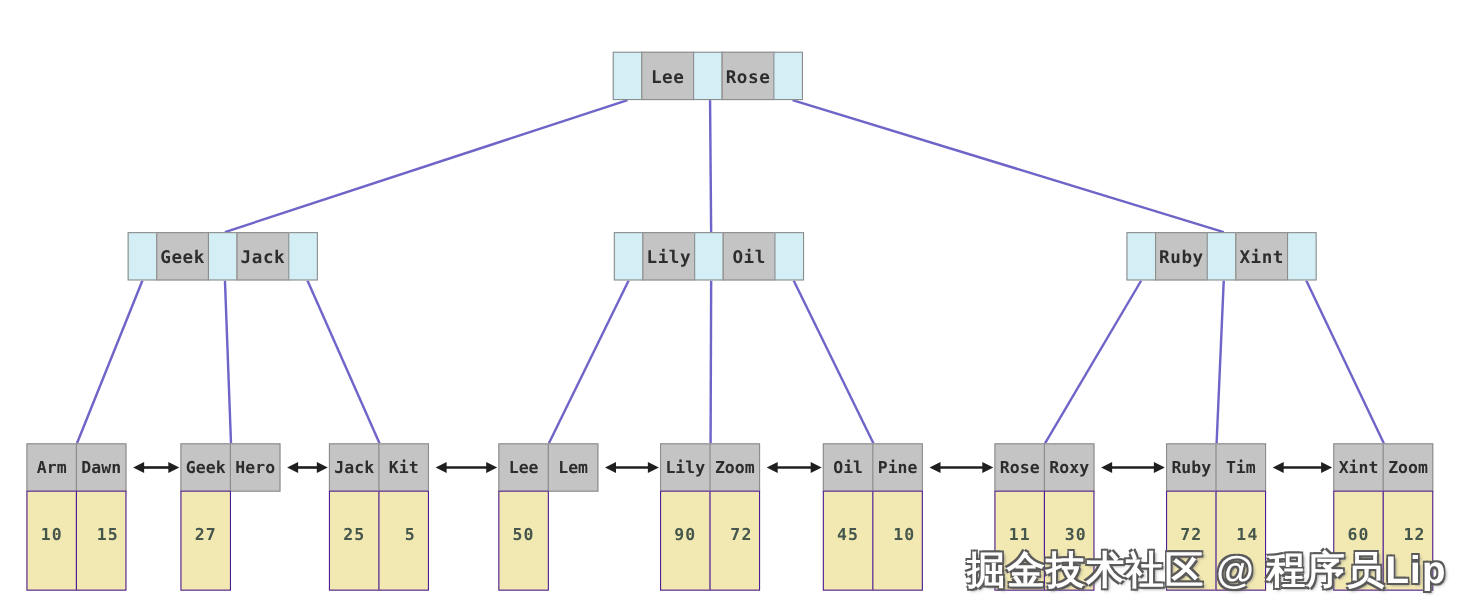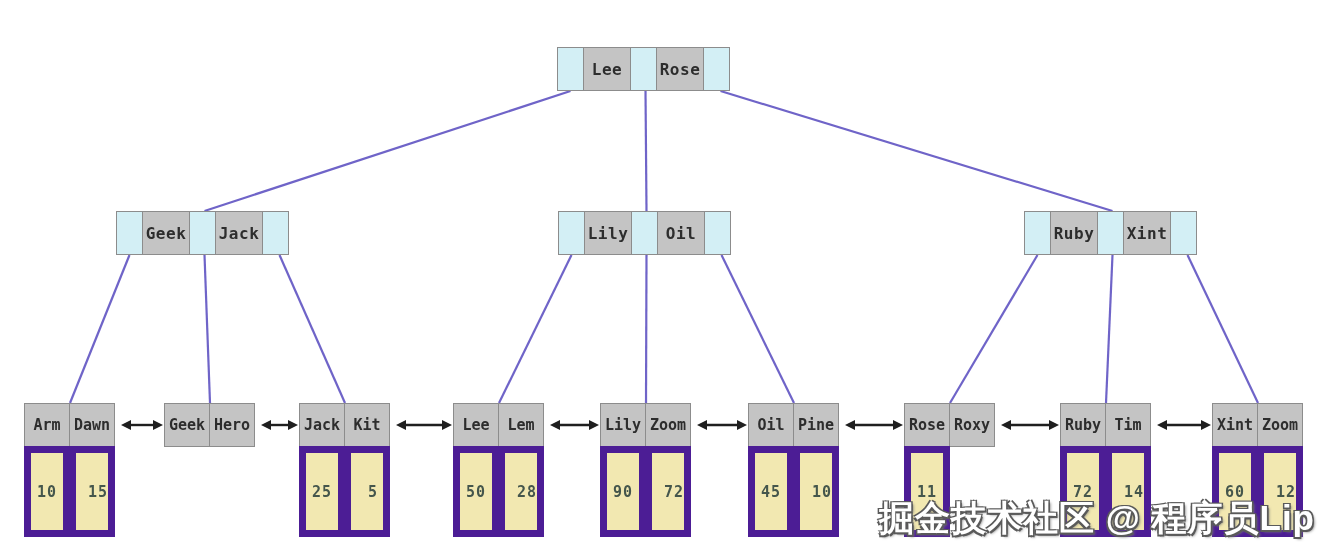--- a/index.html
+++ b/index.html
@@ -25,21 +25,21 @@
   .leaf { position: absolute; width: 92px; z-index: 2; }
   .leaf-head { display: flex; }
   .hcell {
     width: 46px; height: 44px; background: #c4c4c4; border: 1px solid #8c8c8c;
     display: flex; align-items: center; justify-content: center;
     font-size: 15px; font-weight: bold; color: #2d2d2d;
   }
   .hcell + .hcell { margin-left: -1px; }
   .leaf-body { display: flex; margin-top: -1px; }
   .vcell {
-    width: 46px; height: 91px; background: #f2e8b1; border: 7px solid #4c1d95;
+    width: 46px; height: 91px; background: #f2e8b1; border: 1px solid #4c1d95;
     display: flex; justify-content: center; align-items: flex-start; padding-top: 30px;
     font-size: 15px; font-weight: bold; color: #45564c; letter-spacing: 1px;
   }
   .vcell + .vcell { margin-left: -1px; padding-left: 12px; }
   #watermark {
     position: absolute; right: 10px; bottom: 12px; z-index: 3;
     font-family: "Liberation Sans", sans-serif;
     font-size: 35px; font-weight: bold; color: #ffffff; letter-spacing: 1px;
     text-shadow: -1.5px -1.5px 0 #5a5a5a, 1.5px -1.5px 0 #5a5a5a,
                  -1.5px 1.5px 0 #5a5a5a, 1.5px 1.5px 0 #5a5a5a, 2px 2px 3px #777777;
@@ -154,20 +154,23 @@
     <div class="leaf" style="left: 164px; top: 403px;">
       <div class="leaf-head">
         <div class="hcell">
           <div class="">Geek</div>
         </div>
         <div class="hcell">
           <div class="">Hero</div>
         </div>
       </div>
       <div class="leaf-body">
+        <div class="vcell">
+          <div class="">27</div>
+        </div>
       </div>
     </div>
     <div class="leaf" style="left: 299px; top: 403px;">
       <div class="leaf-head">
         <div class="hcell">
           <div class="">Jack</div>
         </div>
         <div class="hcell">
           <div class="">Kit</div>
         </div>
@@ -187,23 +190,20 @@
           <div class="">Lee</div>
         </div>
         <div class="hcell">
           <div class="">Lem</div>
         </div>
       </div>
       <div class="leaf-body">
         <div class="vcell">
           <div class="">50</div>
         </div>
-        <div class="vcell">
-          <div class="">28</div>
-        </div>
       </div>
     </div>
     <div class="leaf" style="left: 600px; top: 403px;">
       <div class="leaf-head">
         <div class="hcell">
           <div class="">Lily</div>
         </div>
         <div class="hcell">
           <div class="">Zoom</div>
         </div>
@@ -240,20 +240,23 @@
         <div class="hcell">
           <div class="">Rose</div>
         </div>
         <div class="hcell">
           <div class="">Roxy</div>
         </div>
       </div>
       <div class="leaf-body">
         <div class="vcell">
           <div class="">11</div>
+        </div>
+        <div class="vcell">
+          <div class="">30</div>
         </div>
       </div>
     </div>
     <div class="leaf" style="left: 1060px; top: 403px;">
       <div class="leaf-head">
         <div class="hcell">
           <div class="">Ruby</div>
         </div>
         <div class="hcell">
           <div class="">Tim</div>

